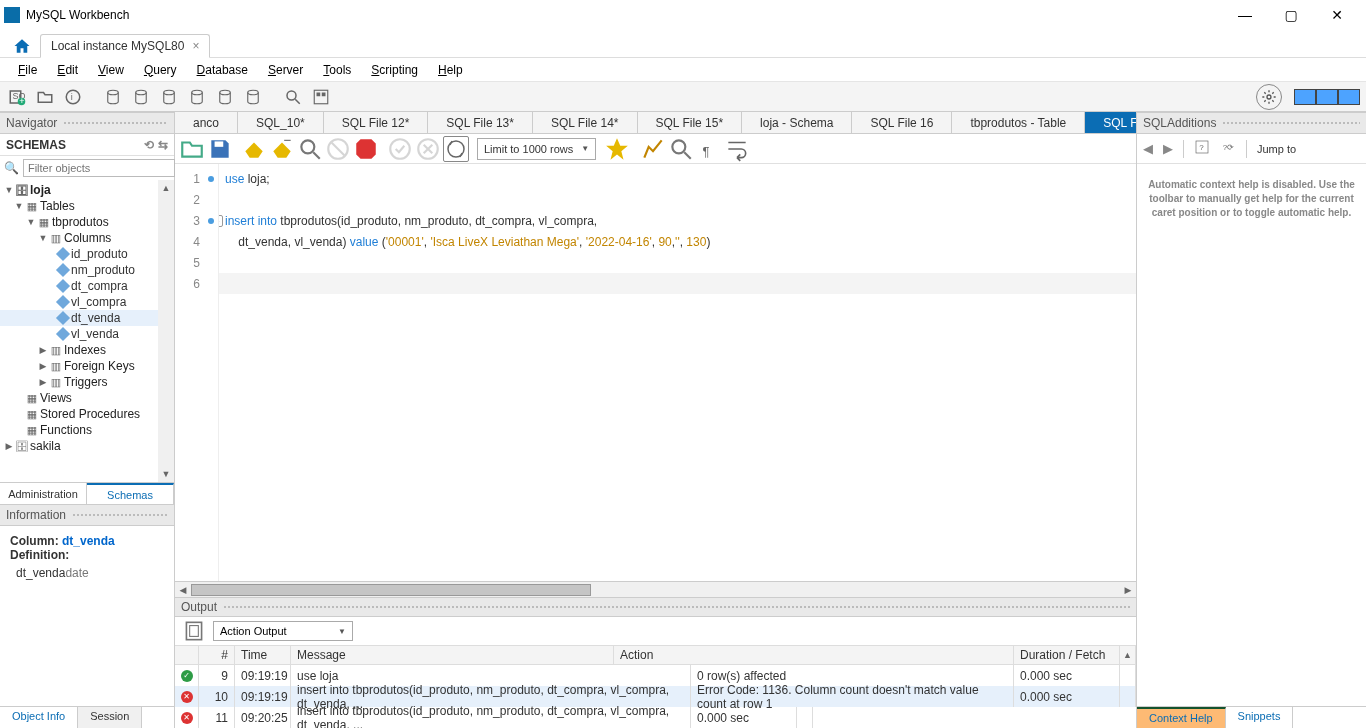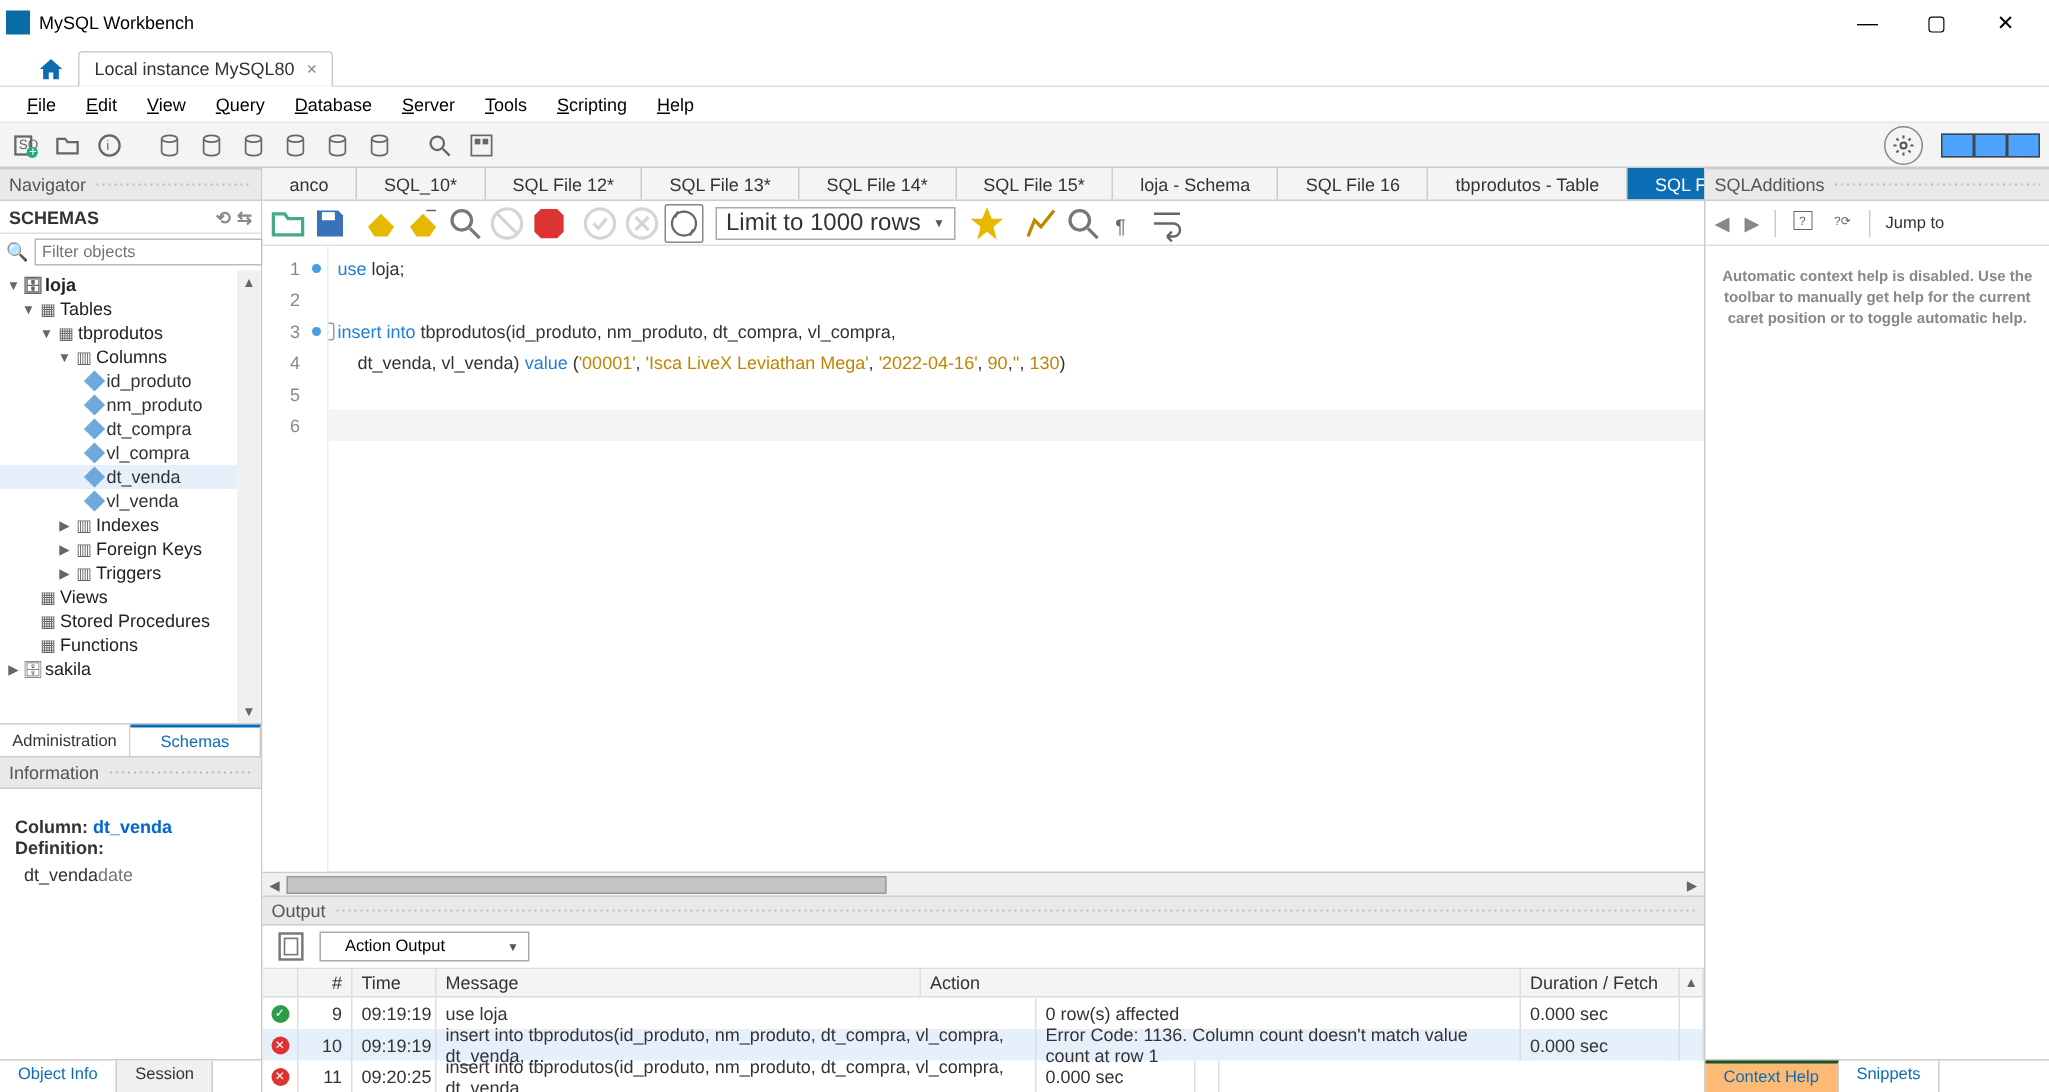--- a/index.html
+++ b/index.html
@@ -2,21 +2,21 @@
 <html><head>
 <meta charset="utf-8">
 <style>
 *{box-sizing:border-box;margin:0;padding:0;font-family:"Segoe UI",Tahoma,sans-serif;font-size:12px;user-select:none}
 body{width:1366px;height:728px;background:#fff;overflow:hidden;display:flex;flex-direction:column}
 .titlebar{height:30px;display:flex;align-items:center;padding:0 4px;background:#fff}
 .titlebar .app-icon{width:16px;height:16px;background:#0a6da8;margin-right:6px}
 .titlebar .title{font-size:12px;color:#000}
 .titlebar .winbtns{margin-left:auto;display:flex;gap:20px;padding-right:12px}
 .winbtn{width:26px;height:26px;display:flex;align-items:center;justify-content:center;font-size:14px;color:#000}
-.conn-tab-row{height:28px;display:flex;align-items:flex-end;padding-left:20px;border-bottom:1px solid #ddd}
+.conn-tab-row{height:28px;display:flex;align-items:flex-end;padding-left:8px;border-bottom:1px solid #ddd}
 .home-btn{width:28px;height:24px;display:flex;align-items:center;justify-content:center;color:#0b6db4;font-size:18px;border:1px solid transparent;border-bottom:none;border-radius:3px 3px 0 0;margin-right:4px}
 .conn-tab{height:24px;display:flex;align-items:center;padding:0 10px;border:1px solid #ccc;border-bottom:1px solid #fff;border-radius:3px 3px 0 0;font-size:12px;color:#333;margin-bottom:-1px}
 .conn-tab .x{margin-left:8px;color:#888}
 .menubar{height:24px;display:flex;align-items:center;padding:0 8px;border-bottom:1px solid #e5e5e5}
 .menuitem{padding:2px 10px;color:#000}
 .menuitem:first-letter{text-decoration:underline}
 .maintoolbar{height:30px;display:flex;align-items:center;padding:2px 6px;background:#f4f4f4;border-bottom:1px solid #ccc;gap:6px}
 .tb-icon{width:22px;height:22px;display:flex;align-items:center;justify-content:center;color:#555;border-radius:2px}
 .tb-icon svg{width:18px;height:18px}
 .tb-spacer{flex:1}
@@ -44,38 +44,38 @@
 .tree-item.level3{padding-left:26px}
 .tree-item.level4{padding-left:38px}
 .tree-item.level5{padding-left:56px;color:#333}
 .col-ico{width:10px;height:10px;background:#6fa8dc;transform:rotate(45deg);display:inline-block;margin:0 3px 0 2px}
 .nav-scroll{position:absolute;right:0;top:0;bottom:0;width:16px;background:#f0f0f0}
 .nav-scroll .up,.nav-scroll .down{height:16px;display:flex;align-items:center;justify-content:center;color:#666;font-size:9px}
 .nav-scroll .down{position:absolute;bottom:0;width:100%}
 .nav-tabs{height:22px;display:flex;border-top:1px solid #ccc}
 .nav-tab{flex:1;display:flex;align-items:center;justify-content:center;font-size:11px;color:#333;border-right:1px solid #ccc}
 .nav-tab.active{color:#0b6db4;border-top:2px solid #0b6db4;background:#fff}
-.info-content{height:180px;padding:18px 10px;font-size:12px;color:#333}
+.info-content{height:180px;padding:8px 10px;font-size:12px;color:#333}
 .info-content .cn{font-weight:bold}
 .info-content .val{color:#0066cc;font-weight:bold}
 .info-content .def{font-weight:bold}
 .info-content .row2{margin-top:4px;margin-left:6px}
 .info-content .row2 .type{color:#777;margin-left:0}
 .info-tabs{height:22px;display:flex;border-top:1px solid #ccc}
 .info-tab{padding:3px 12px;color:#0b6db4;font-size:11px;border-right:1px solid #ccc}
 .info-tab.active{background:#f0f0f0;color:#333}
 
 .center{flex:1;display:flex;flex-direction:column;min-width:0}
 .sql-tabs{height:22px;display:flex;background:#f4f4f4;border-bottom:1px solid #ccc;align-items:stretch;overflow:hidden}
 .sql-tab{padding:0 18px;display:flex;align-items:center;border-right:1px solid #ccc;font-size:12px;color:#333;white-space:nowrap}
 .sql-tab.active{background:#0b6db4;color:#fff}
 .editor-toolbar{height:30px;display:flex;align-items:center;padding:0 4px;gap:2px;background:#fff;border-bottom:1px solid #e0e0e0}
 .etb-icon{width:26px;height:26px;display:flex;align-items:center;justify-content:center;color:#555;border-radius:2px}
 .etb-icon.disabled{opacity:.4}
-.etb-sel{height:22px;border:1px solid #aaa;padding:0 22px 0 6px;font-size:16px;display:flex;align-items:center;position:relative;color:#333}
+.etb-sel{height:22px;border:1px solid #aaa;padding:0 22px 0 6px;font-size:11px;display:flex;align-items:center;position:relative;color:#333}
 .etb-sel:after{content:"▼";position:absolute;right:6px;font-size:8px;color:#555}
 .editor{flex:1;display:flex;font-family:Consolas,monospace;font-size:13px;min-height:0;position:relative}
 .gutter{width:44px;background:#fff;border-right:1px solid #eee;padding-top:4px}
 .gline{height:21px;display:flex;align-items:center;justify-content:flex-end;padding-right:18px;color:#888;font-size:12px;position:relative}
 .gline .dot{position:absolute;right:4px;width:6px;height:6px;border-radius:50%;background:#4a9de0}
 .code{flex:1;padding:4px 6px;position:relative;overflow:hidden}
 .cline{height:21px;display:flex;align-items:center;white-space:pre}
 .kw{color:#1f7ed6}
 .str{color:#c28500}
 .num{color:#c28500}
@@ -84,21 +84,21 @@
 .cur-line{position:absolute;left:0;right:0;height:21px;background:#f4f4f4;z-index:-1}
 .fold{position:absolute;left:-14px;width:12px;height:12px;border:1px solid #999;border-radius:2px;display:flex;align-items:center;justify-content:center;font-size:9px;color:#666;background:#fff}
 .h-scroll{height:16px;background:#f0f0f0;display:flex;align-items:center;border-top:1px solid #ccc}
 .h-scroll .a{width:16px;text-align:center;color:#666;font-size:9px}
 .h-scroll .thumb{height:12px;width:400px;background:#c5c5c5;border:1px solid #999}
 .h-scroll .spacer{flex:1}
 
 .output-hdr{height:20px;background:#e9e9e9;border-top:1px solid #ccc;border-bottom:1px solid #ccc;padding:0 6px;display:flex;align-items:center;color:#555;font-size:11px}
 .output-body{display:flex;flex-direction:column}
 .out-toolbar{height:28px;display:flex;align-items:center;padding:0 6px;gap:6px}
-.out-sel{height:20px;border:1px solid #aaa;padding:0 26px 0 16px;font-size:11px;display:flex;align-items:center;position:relative;min-width:140px}
+.out-sel{height:20px;border:1px solid #aaa;padding:0 26px 0 6px;font-size:11px;display:flex;align-items:center;position:relative;min-width:140px}
 .out-sel:after{content:"▼";position:absolute;right:6px;font-size:8px;color:#555}
 .out-table{flex:1;overflow:hidden;position:relative}
 .out-head{height:20px;display:flex;border-top:1px solid #ddd;border-bottom:1px solid #ddd;background:#f4f4f4;font-size:11px;color:#333}
 .oc{border-right:1px solid #ddd;display:flex;align-items:center;padding:0 6px}
 .oc.status{width:24px;padding:0;justify-content:center}
 .oc.idx{width:36px;justify-content:flex-end}
 .oc.time{width:56px}
 .oc.action{width:400px}
 .oc.msg{flex:1}
 .oc.dur{width:106px}

